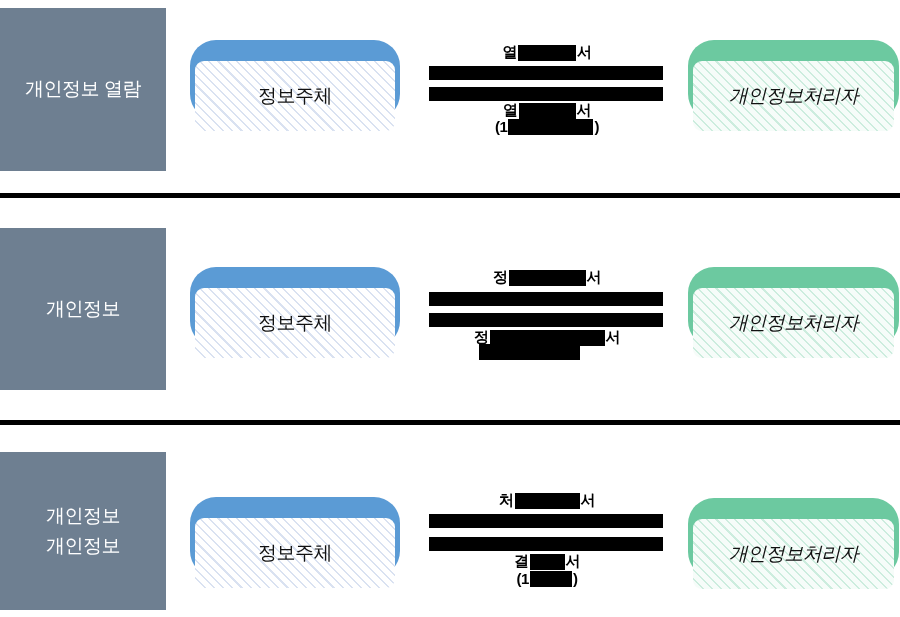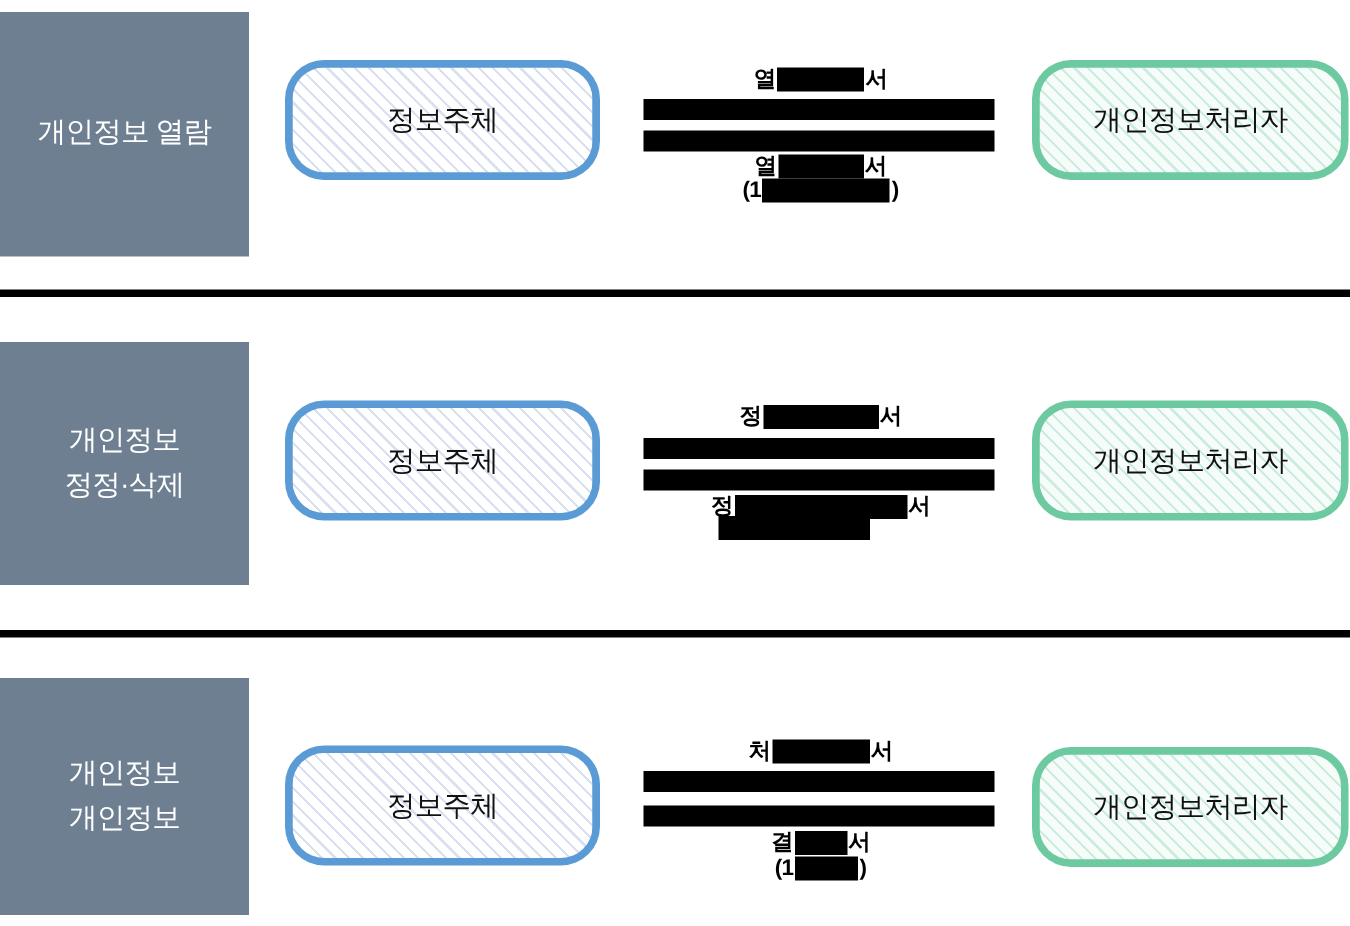--- a/index.html
+++ b/index.html
@@ -12,25 +12,25 @@
   
   .category-box {
     left:0; width:166px; background:var(--category-bg,#6e7f91); color:#ffffff;
     display:flex; flex-direction:column; align-items:center; justify-content:center;
     font-size:19px; line-height:1.6; letter-spacing:-0.5px; text-align:center;
   }
 
   
   .entity-box { height:80px; border-radius:26px; padding:5px; box-sizing:border-box; }
   .subject-box  { left:190px; width:210px; background:var(--subject-border,#5b9bd5); }
-  .processor-box{ left:688px; width:211px; background:var(--processor-border,#6cc9a0); }
+  .processor-box{ left:688px; width:211px; background:var(--processor-border,#6cc9a0);font-style:italic; }
   .box-inner {
-    width:100%; height:100%; border-radius:21px;
+    width:100%; height:100%; border-radius:9px;
     display:flex; align-items:center; justify-content:center;
-    font-size:19px; color:#111111; letter-spacing:-0.5px;
+    font-size:19px; color:#111111; letter-spacing:-0.5px;margin-top:16px;
   }
   .subject-box .box-inner {
     background:#ffffff;
     background-image:repeating-linear-gradient(45deg, rgba(120,150,205,0.28) 0 1.5px, rgba(255,255,255,0) 1.5px 6.5px);
   }
   .processor-box .box-inner {
     background:#f6fcf9;
     background-image:repeating-linear-gradient(45deg, rgba(108,201,160,0.30) 0 1.5px, rgba(255,255,255,0) 1.5px 6.5px);
   }
 
@@ -87,21 +87,20 @@
   </div>
 
   <div class="abs entity-box processor-box" style="top:40px;">
     <div class="box-inner">개인정보처리자</div>
   </div>
 
   <div class="abs divider" style="top:193px;"></div>
 
   <div class="abs category-box" style="top:228px; height:162px;">
     <span>개인정보</span>
-    <span>정정·삭제</span>
   </div>
 
   <div class="abs entity-box subject-box" style="top:267px;">
     <div class="box-inner">정보주체</div>
   </div>
 
   <div class="abs flow-label" style="top:269px;">
     <span>정</span>
     <span class="redact rb-r2-top"></span>
     <span>서</span>

